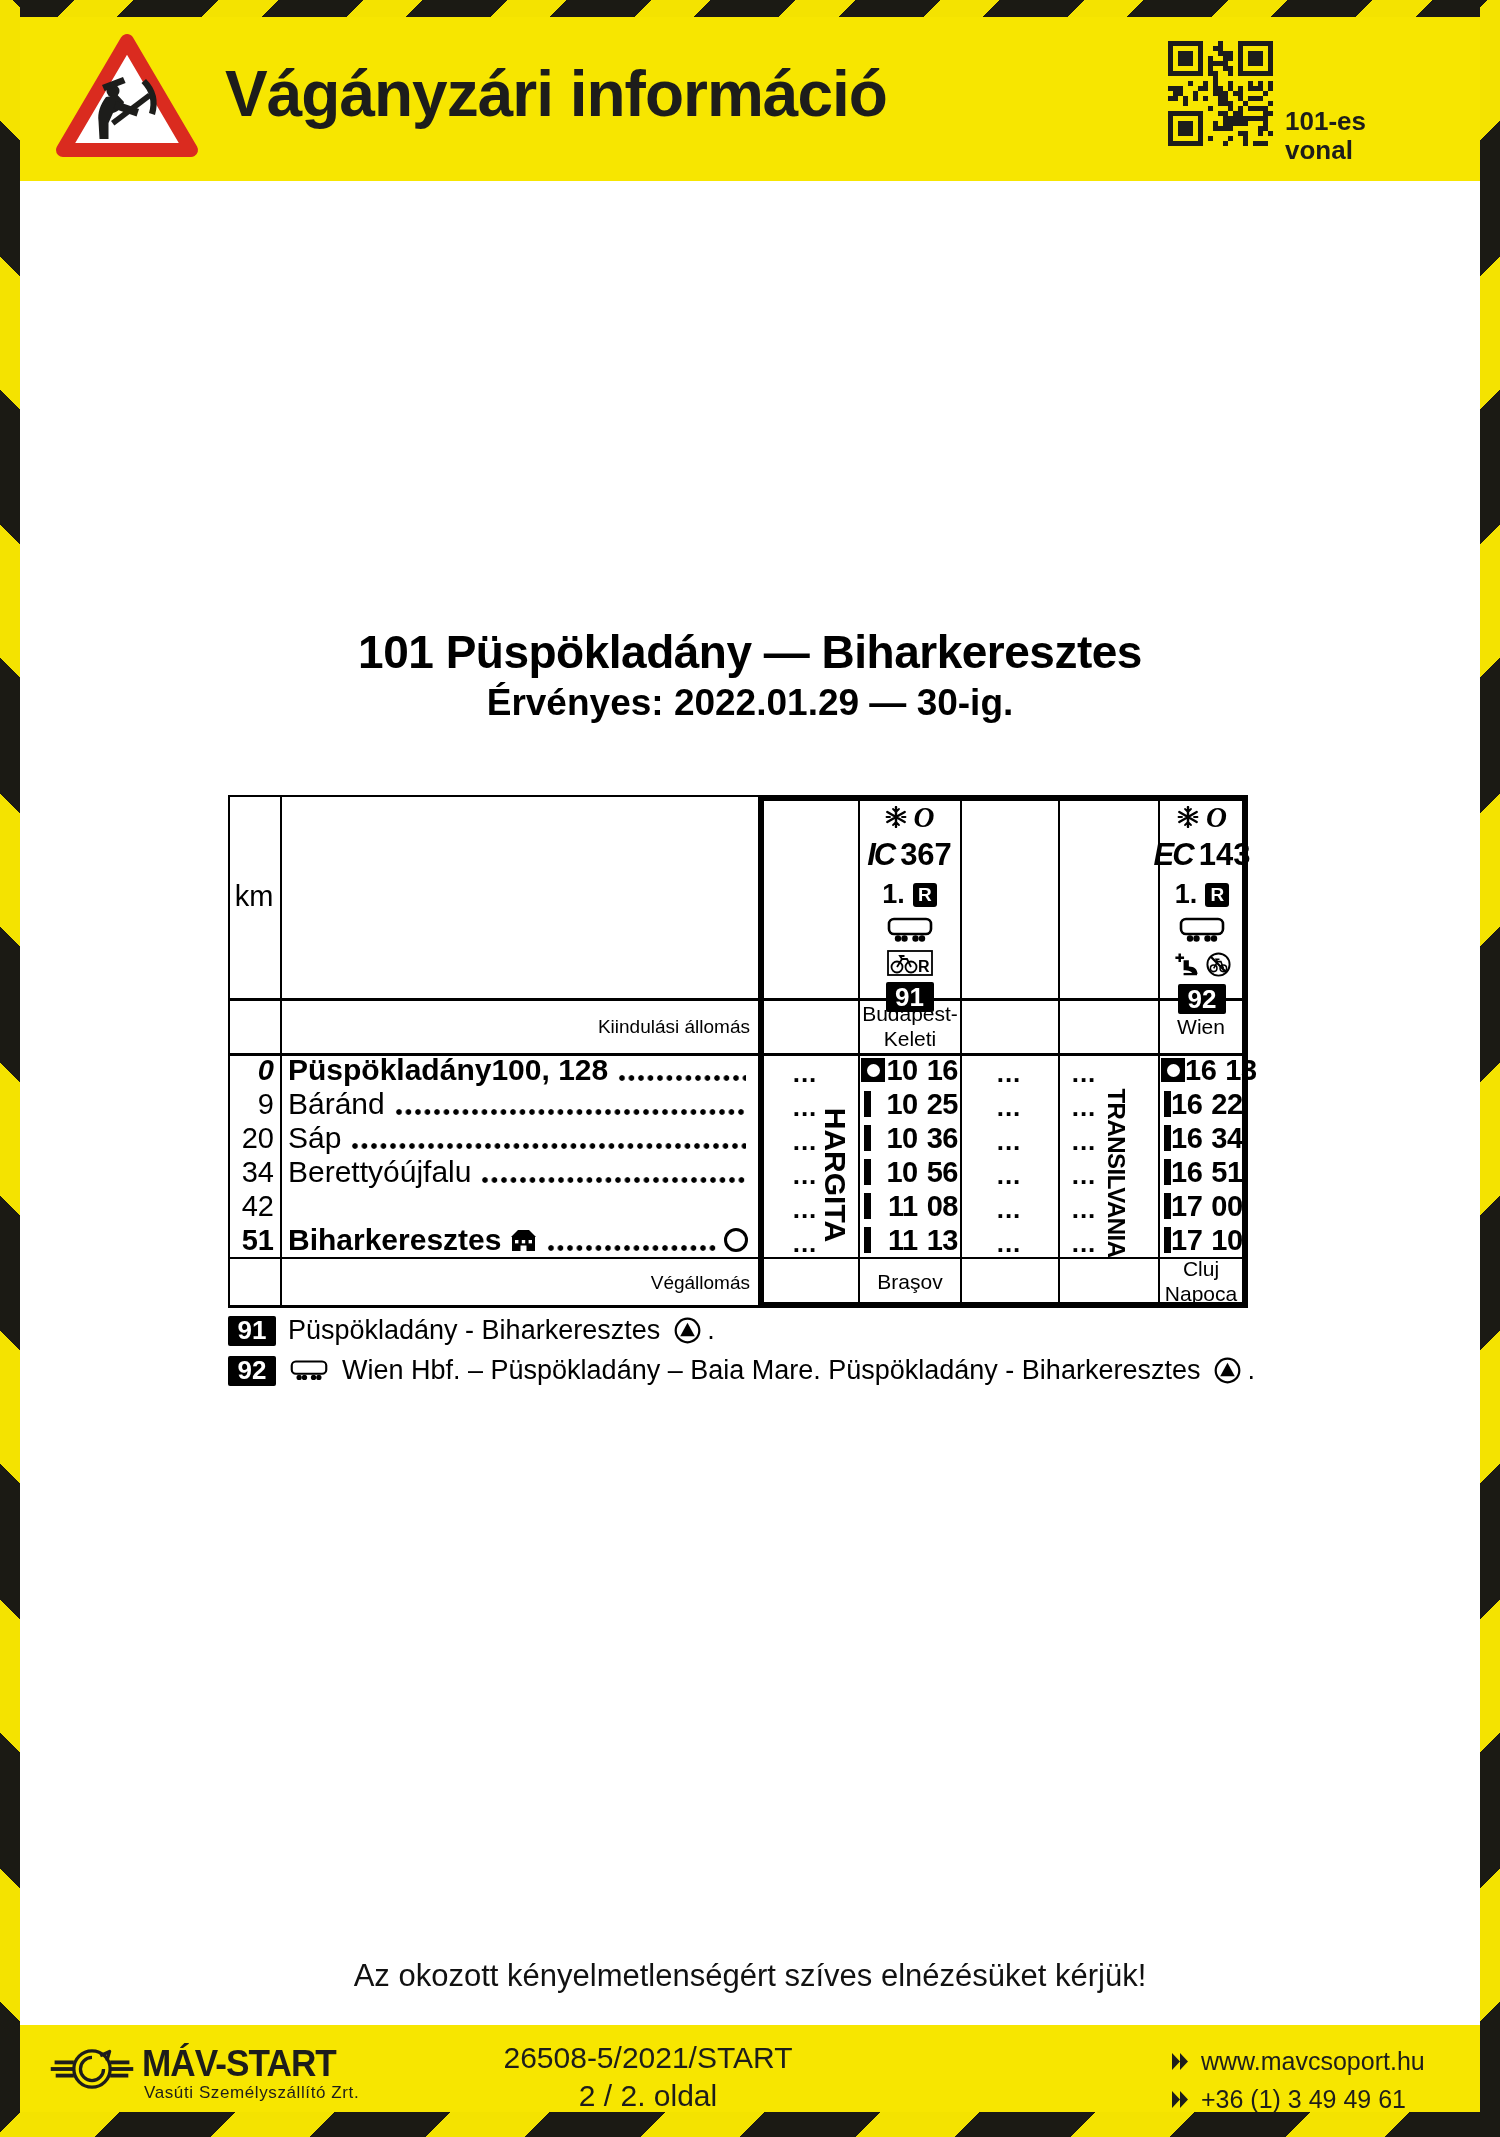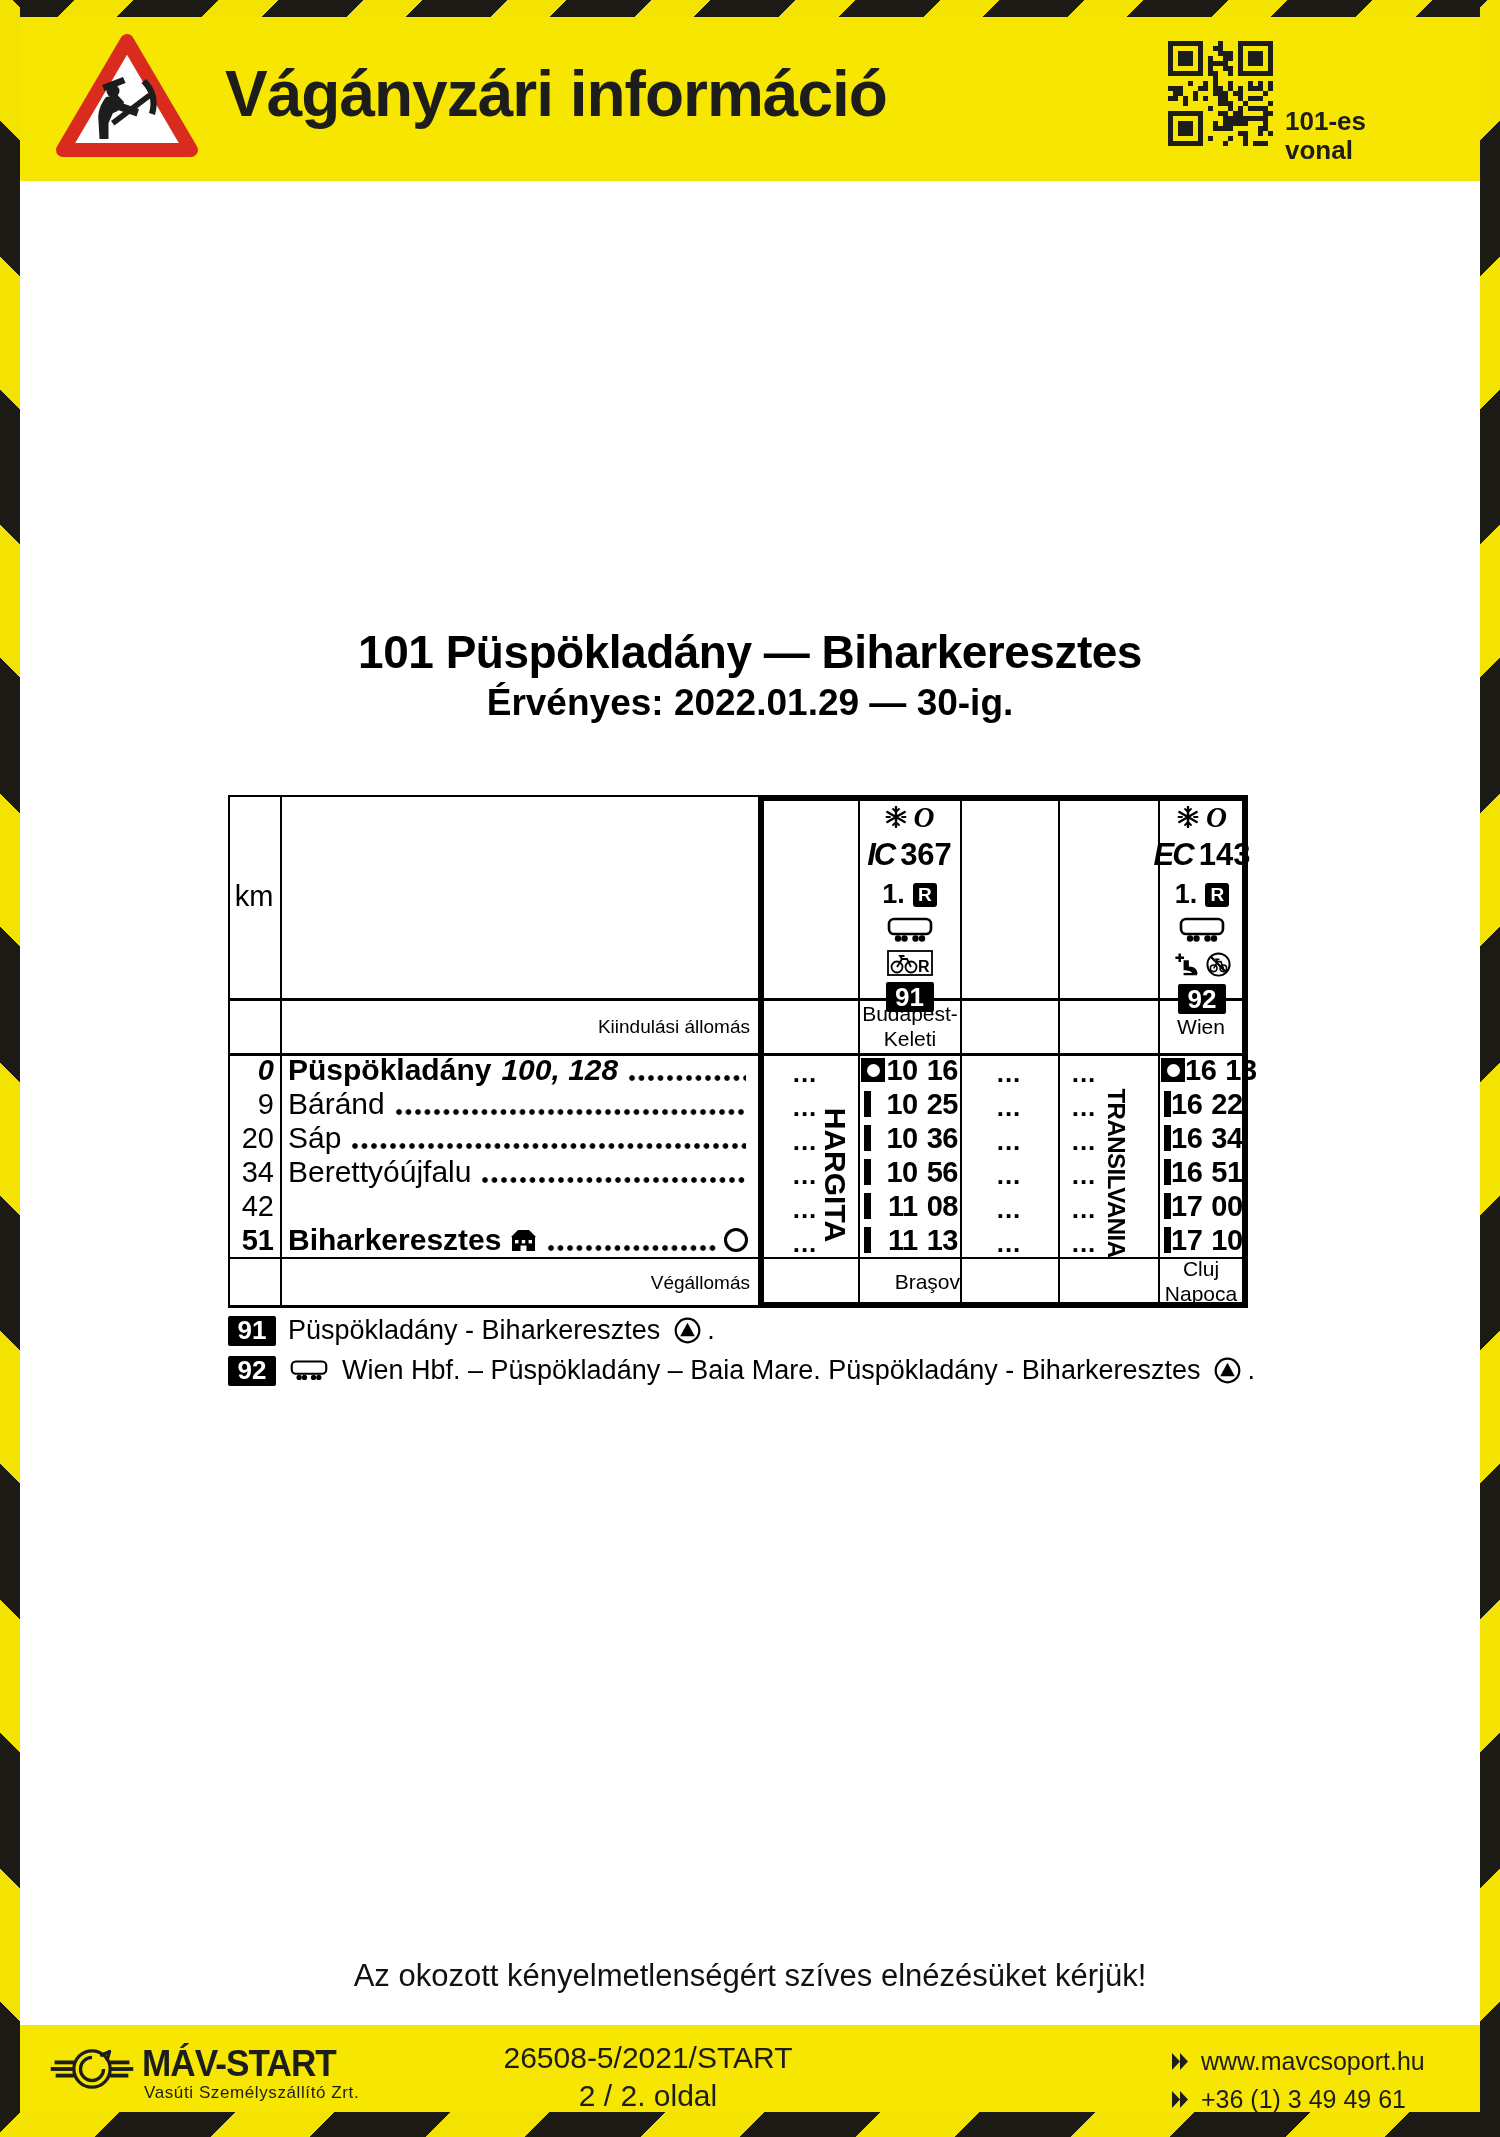--- a/index.html
+++ b/index.html
@@ -49,21 +49,21 @@
   .classrow{display:flex;align-items:center;gap:8px;font-size:27px;font-weight:bold;}
   .rbox{display:inline-flex;width:24px;height:24px;background:#000;color:#fff;font-size:19px;font-weight:bold;
         align-items:center;justify-content:center;border-radius:3px;}
   .fnbadge{display:inline-flex;min-width:42px;height:30px;background:#000;color:#fff;font-size:26px;font-weight:bold;
         align-items:center;justify-content:center;border-radius:2px;padding:0 3px;}
   .srow{position:absolute;left:0;width:1020px;height:34px;}
   .kmc{position:absolute;left:0;top:0;width:46px;height:34px;display:flex;justify-content:flex-end;align-items:center;
        font-size:29px;}
   .namec{position:absolute;left:60px;top:0;width:462px;height:34px;display:flex;align-items:center;}
   .sname{font-size:30px;white-space:nowrap;}
-  .sextra{font-size:30px;font-weight:bold;font-style:italic;margin-left:10px;white-space:nowrap;}
+  .sextra{font-size:30px;font-weight:bold;white-space:nowrap;}
   .leader{flex:1 1 auto;height:8px;margin:0 4px 5px 10px;align-self:flex-end;
      background-image:radial-gradient(circle at 4px 4px,#000 2.4px,transparent 3.2px);
      background-size:9.5px 8px;background-repeat:repeat-x;}
   .bcircle{flex:none;width:18px;height:18px;border:3.5px solid #000;border-radius:50%;margin:0 2px;}
   .dotsc{position:absolute;top:0;height:34px;display:flex;align-items:center;justify-content:center;
      font-size:26px;font-weight:bold;letter-spacing:1px;padding-top:6px;box-sizing:border-box;}
   .tcell{position:absolute;top:0;height:34px;display:flex;align-items:center;}
   .marker{width:29px;display:flex;align-items:center;}
   .ressq{width:24px;height:24px;background:#000;display:flex;align-items:center;justify-content:center;}
   .ressq i{display:block;width:13px;height:13px;background:#fff;border-radius:50%;}
@@ -527,21 +527,21 @@
             <span>17</span>
             <span>10</span>
           </span>
       </div>
     </div>
 
     <div class="vname vname1">HARGITA</div>
     <div class="vname vname2">TRANSILVANIA</div>
 
     <div class="cell rc olabel" style="left:60px;top:465px;width:462px;height:45px;">Végállomás</div>
-    <div class="cell cc ostation" style="left:632px;top:465px;width:100px;height:45px;justify-content:flex-end;">
+    <div class="cell cc ostation" style="left:632px;top:465px;width:100px;height:45px;">
       <div>
           <div>Braşov</div>
            <div></div>
         </div>
     </div>
     <div class="cell cc ostation" style="left:932px;top:462px;width:82px;height:50px;">
       <div>
           <div>Cluj</div>
            <div>Napoca</div>
         </div>

